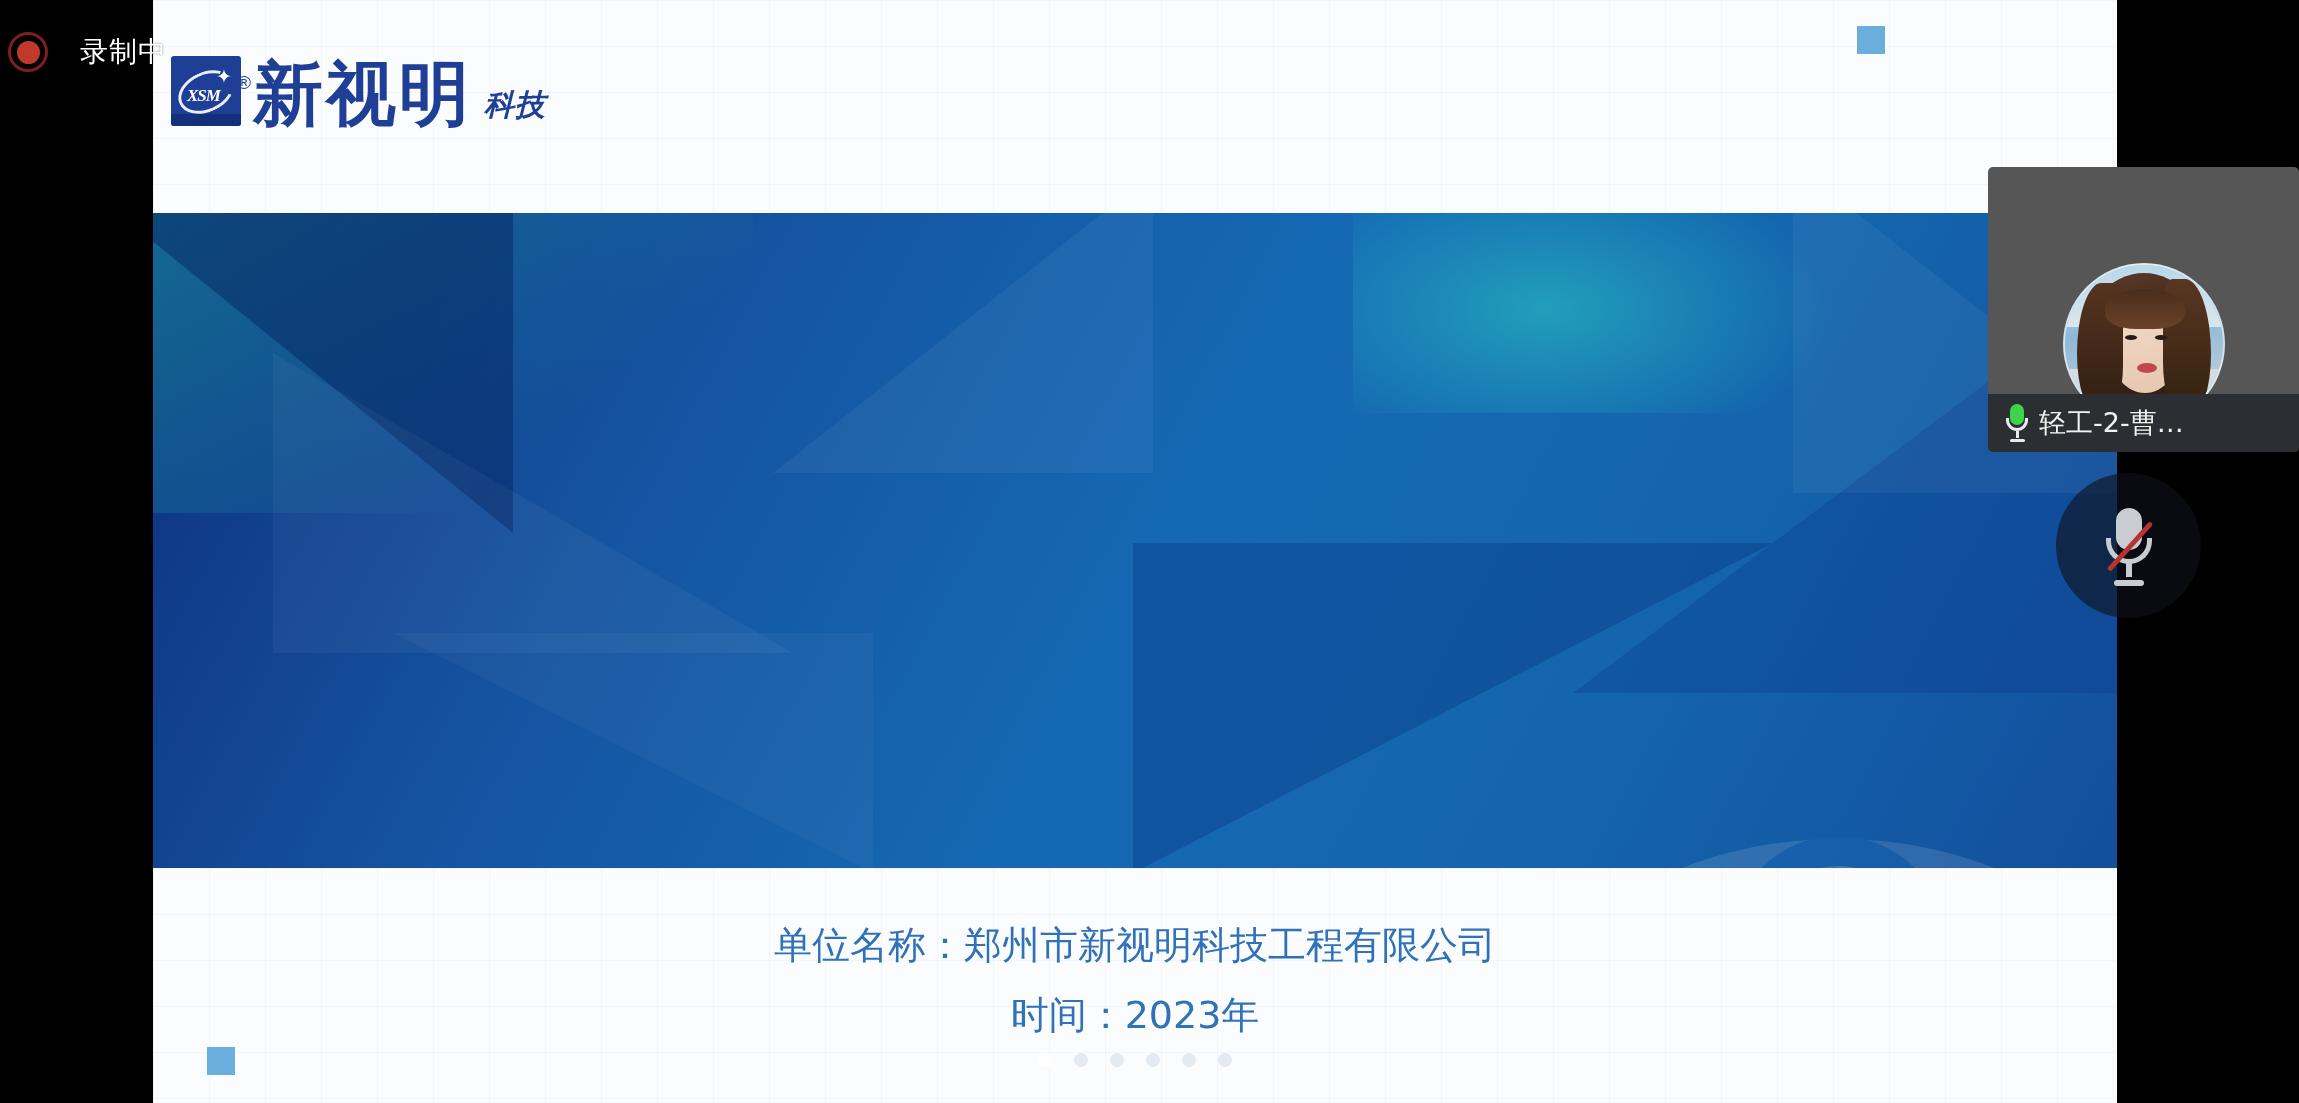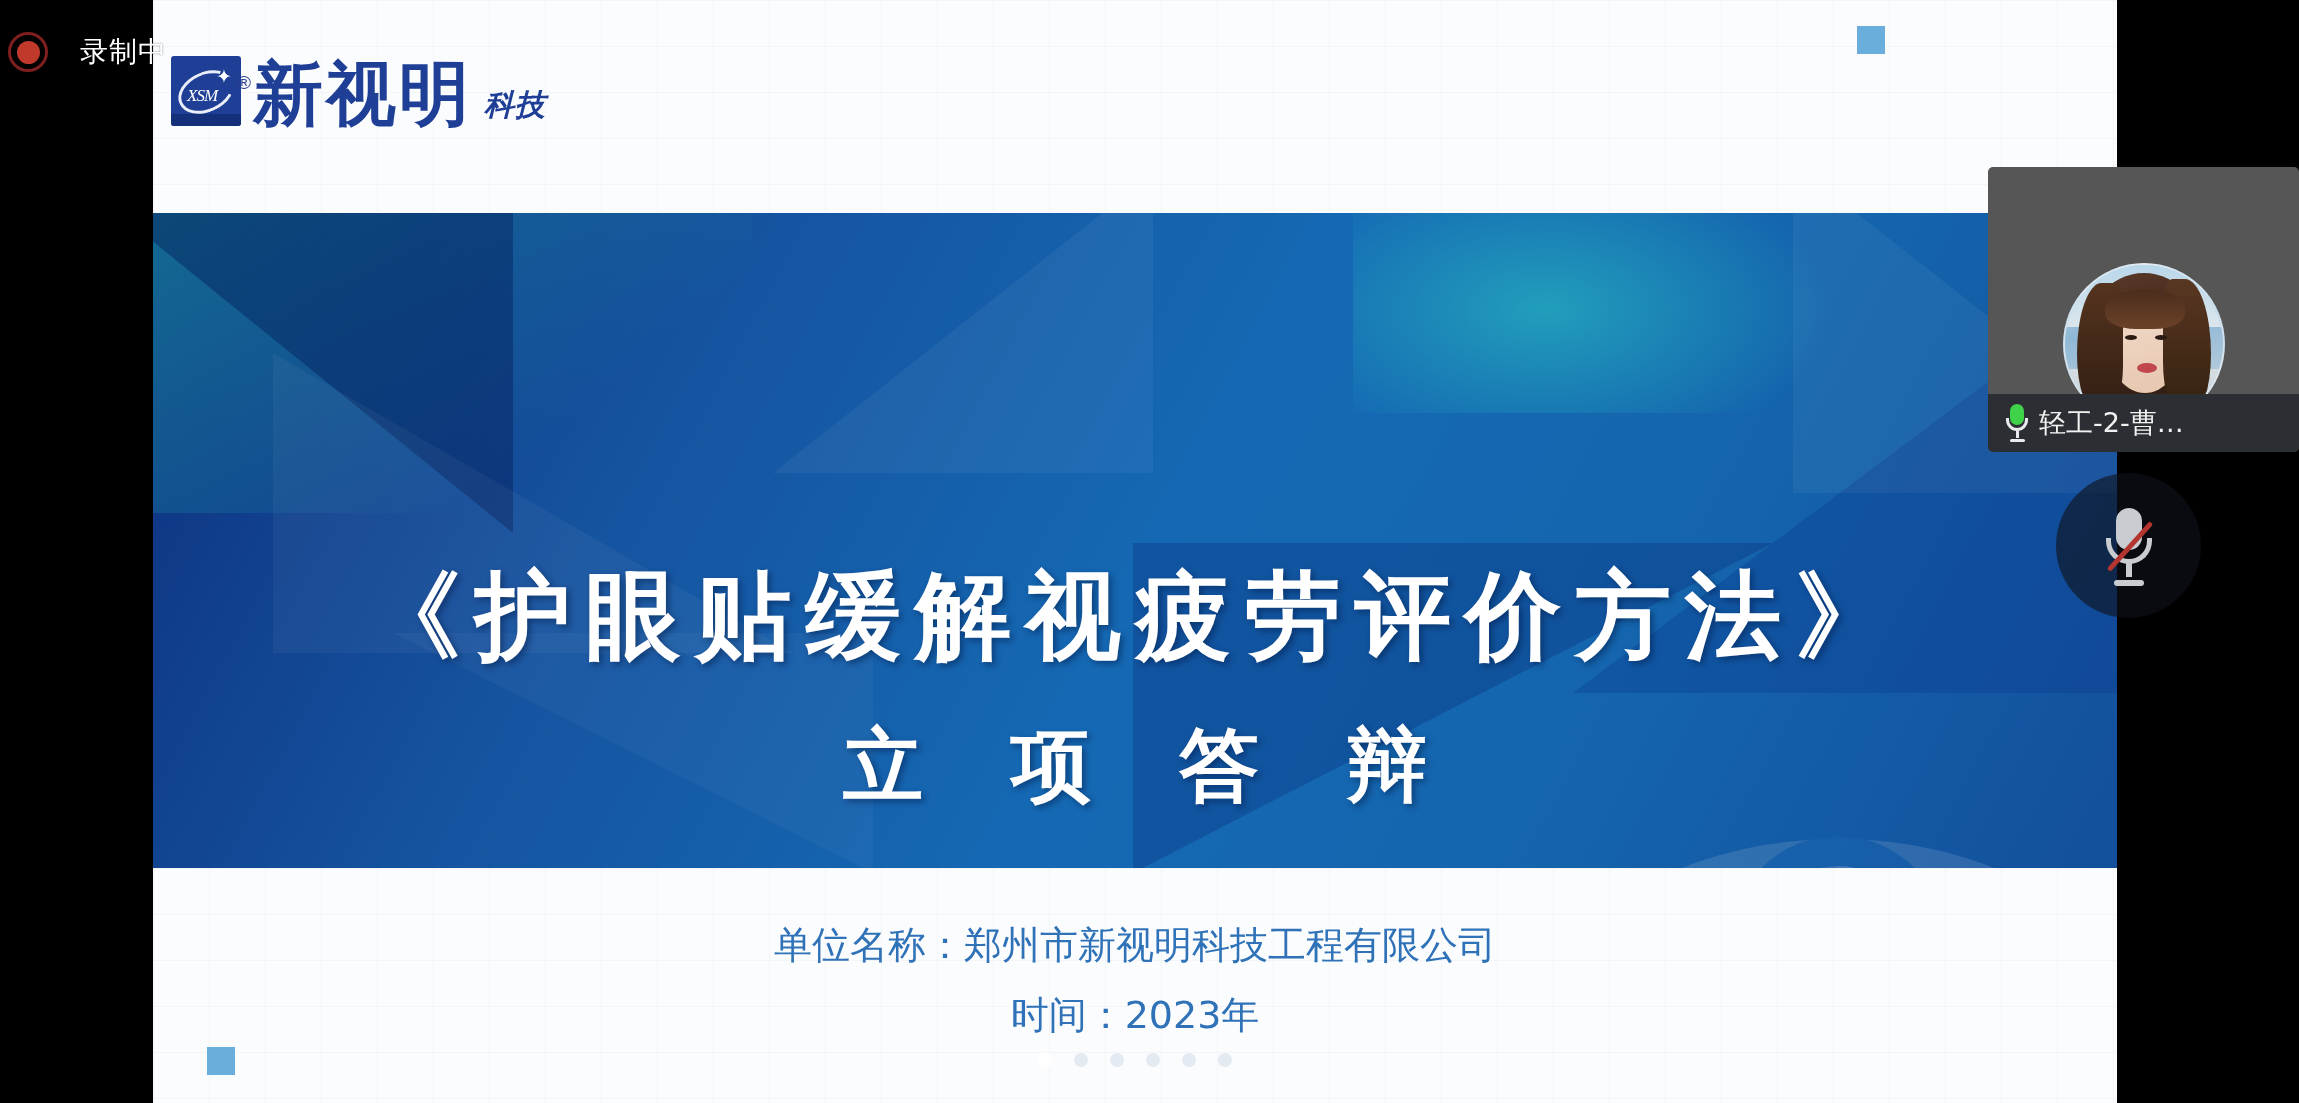--- a/index.html
+++ b/index.html
@@ -39,21 +39,21 @@
 
   
   #slide-header{position:absolute;left:0;top:0;width:100%;height:213px;}
   #logo-wrap{position:absolute;left:18px;top:46px;display:flex;align-items:flex-end;gap:12px;}
   #logo-mark{position:relative;width:70px;height:70px;background:#1f3f96;
              border-radius:3px;overflow:hidden;flex:0 0 auto;}
   #logo-mark .swoosh{position:absolute;left:6px;top:16px;width:58px;height:40px;
        border:3px solid #e9eef8;border-radius:50%;transform:rotate(-24deg);
        border-right-color:transparent;box-sizing:border-box;}
   #logo-mark .xsm{position:absolute;left:16px;top:30px;color:#fff;font-size:17px;
-       font-style:italic;font-weight:400;letter-spacing:-1px;
+       font-style:italic;font-weight:700;letter-spacing:-1px;
        font-family:"Liberation Serif",serif;}
   #logo-mark .star{position:absolute;right:9px;top:11px;color:#fff;font-size:19px;line-height:1;}
   #logo-mark .base{position:absolute;left:0;bottom:0;width:100%;height:12px;background:#15307a;}
   #logo-reg{position:absolute;left:66px;top:26px;color:#2b3f8f;font-size:19px;}
   #logo-cn{color:#1f3f96;font-size:70px;font-weight:700;line-height:.92;
            letter-spacing:3px;font-family:"DejaVu Sans",sans-serif;
            white-space:nowrap;}
   #logo-cn-sub{color:#1f3f96;font-size:30px;font-weight:700;line-height:1;
                font-style:italic;padding-bottom:6px;letter-spacing:1px;margin-top:44px;}
 
@@ -202,22 +202,20 @@
       <span class="poly t6"></span>
       <span class="poly t7"></span>
 
       <svg id="eye" viewBox="0 0 560 330">
         <path d="M10 165 C140 25 420 25 550 165 C420 305 140 305 10 165 Z" fill="#ffffff" opacity=".40"></path>
         <circle cx="280" cy="165" r="108" fill="#1565b6" opacity=".85"></circle>
         <circle cx="280" cy="165" r="78" fill="#ffffff" opacity=".42"></circle>
         <path d="M280 87 a78 78 0 0 1 66 36 a48 48 0 0 0 -66 66 a78 78 0 0 1 0 -102 Z" fill="#ffffff" opacity=".30"></path>
       </svg>
 
-      <div id="title-main">《护眼贴缓解视疲劳评价方法》</div>
-      <div id="title-sub">立项答辩</div>
     </div>
 
     <div id="slide-footer">
       <div class="foot-line" id="foot-org">单位名称：郑州市新视明科技工程有限公司</div>
       <div class="foot-line" id="foot-date">时间：2023年</div>
       <div id="foot-dots">
         <i></i>
         <i></i>
         <i></i>
         <i></i>

